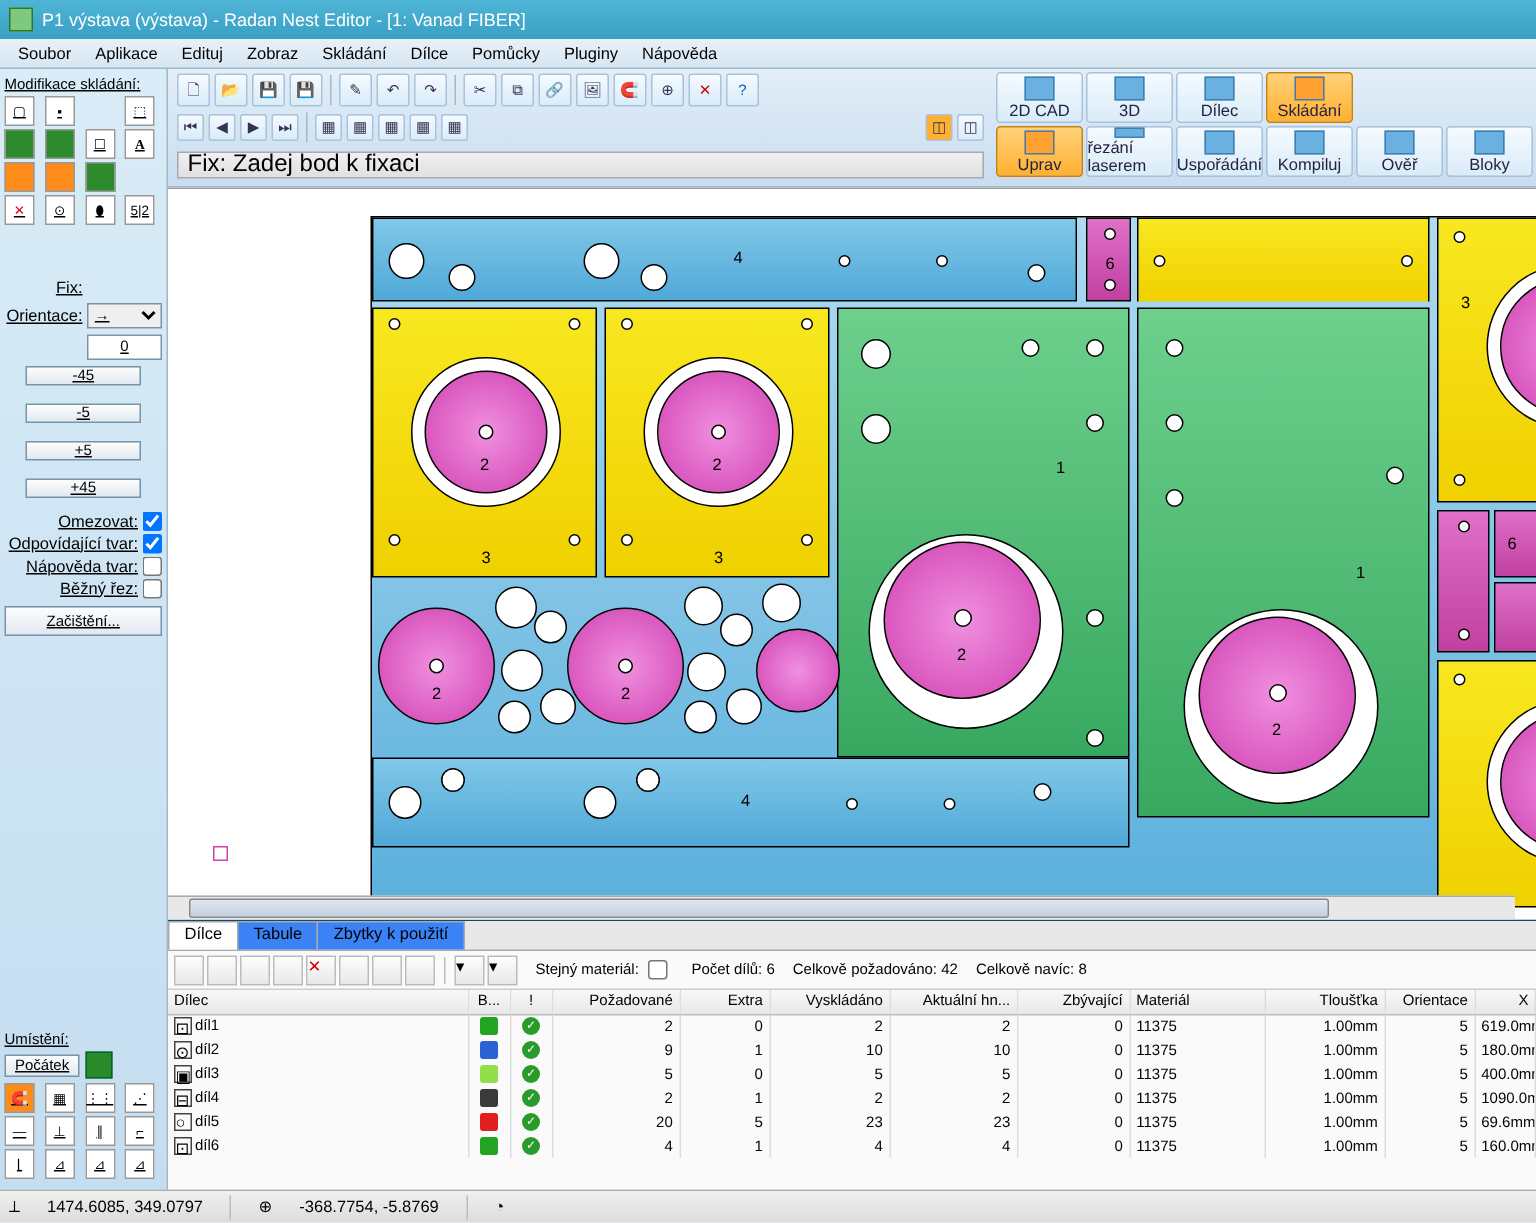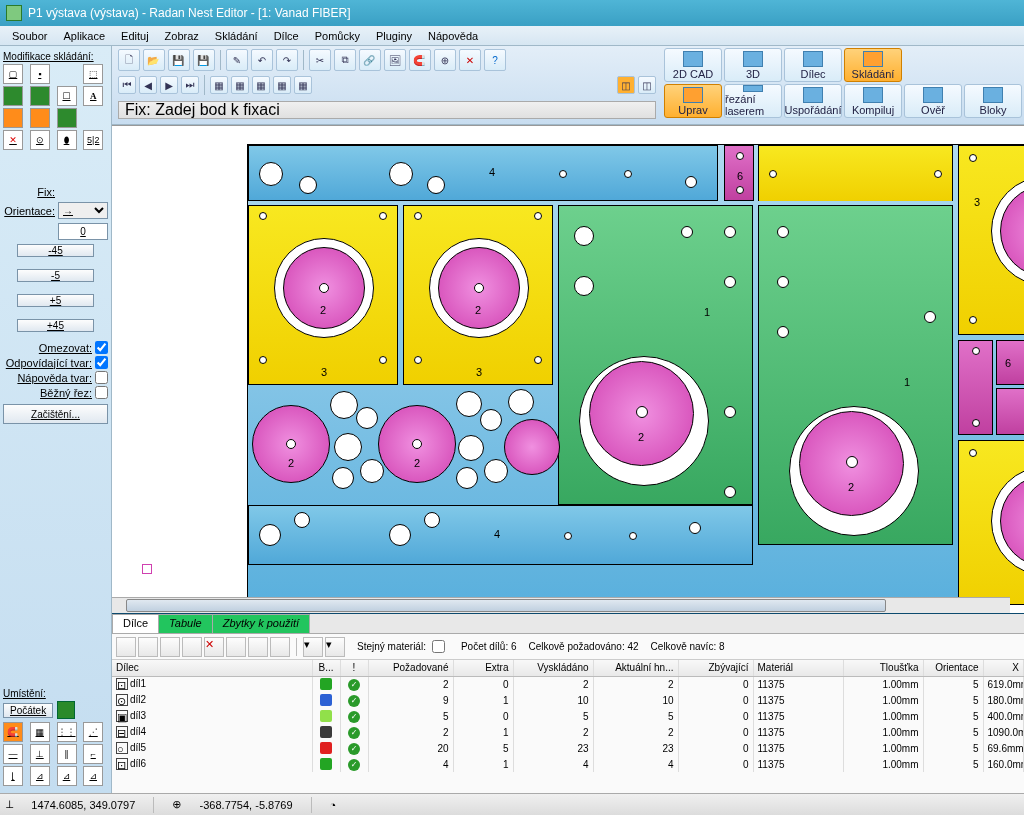--- a/index.html
+++ b/index.html
@@ -67,21 +67,21 @@
 .mag { background: radial-gradient(#f090e0,#d040b0); }
 .lab { position:absolute; font-size:11px; color:#000; }
 .pinksq { position:absolute; width:10px; height:10px; border:1px solid #d040b0;}
 .hscroll { position:absolute; bottom:0; left:0; right:14px; height:16px; background:#e8e8e8; border-top:1px solid #aaa;}
 .hscroll .thumb { position:absolute; left:14px; top:1px; height:13px; width:760px; background:linear-gradient(#e0e8f0,#c0d0e0); border:1px solid #888; border-radius:2px;}
 
 
 .bottom { height: 180px; border-top: 1px solid #0c4a6e; display:flex; flex-direction:column; background:#fafafa;justify-content:center; }
 .bottom-tabs { height:20px; display:flex; background:#e8e8e8; border-bottom:1px solid #aaa;}
 .btab { padding:2px 10px; border:1px solid #aaa; border-bottom:none; background:#fff; margin-right:-1px; font-size:11px;}
-.btab.inactive { background:#22c55e;font-style:italic;}
+.btab.inactive { background:#3b82f6;}
 .bottom-tb { height:26px; display:flex; align-items:center; padding:0 4px; gap:2px; border-bottom:1px solid #ccc;}
 .bottom-tb .mini { width:20px; height:20px; border:1px solid #bbb; background:linear-gradient(#fdfdfd,#e8e8e8);}
 .bottom-tb .txt { font-size:10px; margin-left:10px;}
 .bottom-tb .chk { margin:0 4px;}
 .tbl { flex:1; overflow:auto;}
 table { width:100%; border-collapse:collapse; table-layout:fixed;}
 th,td { border-right:1px solid #ddd; padding:1px 4px; font-size:10px; text-align:right; height:16px; white-space:nowrap; overflow:hidden;}
 th { background:linear-gradient(#f8f8f8,#e8e8e8); border-bottom:1px solid #bbb; font-weight:normal;}
 td.l, th.l { text-align:left; }
 td.c, th.c { text-align:center; }

